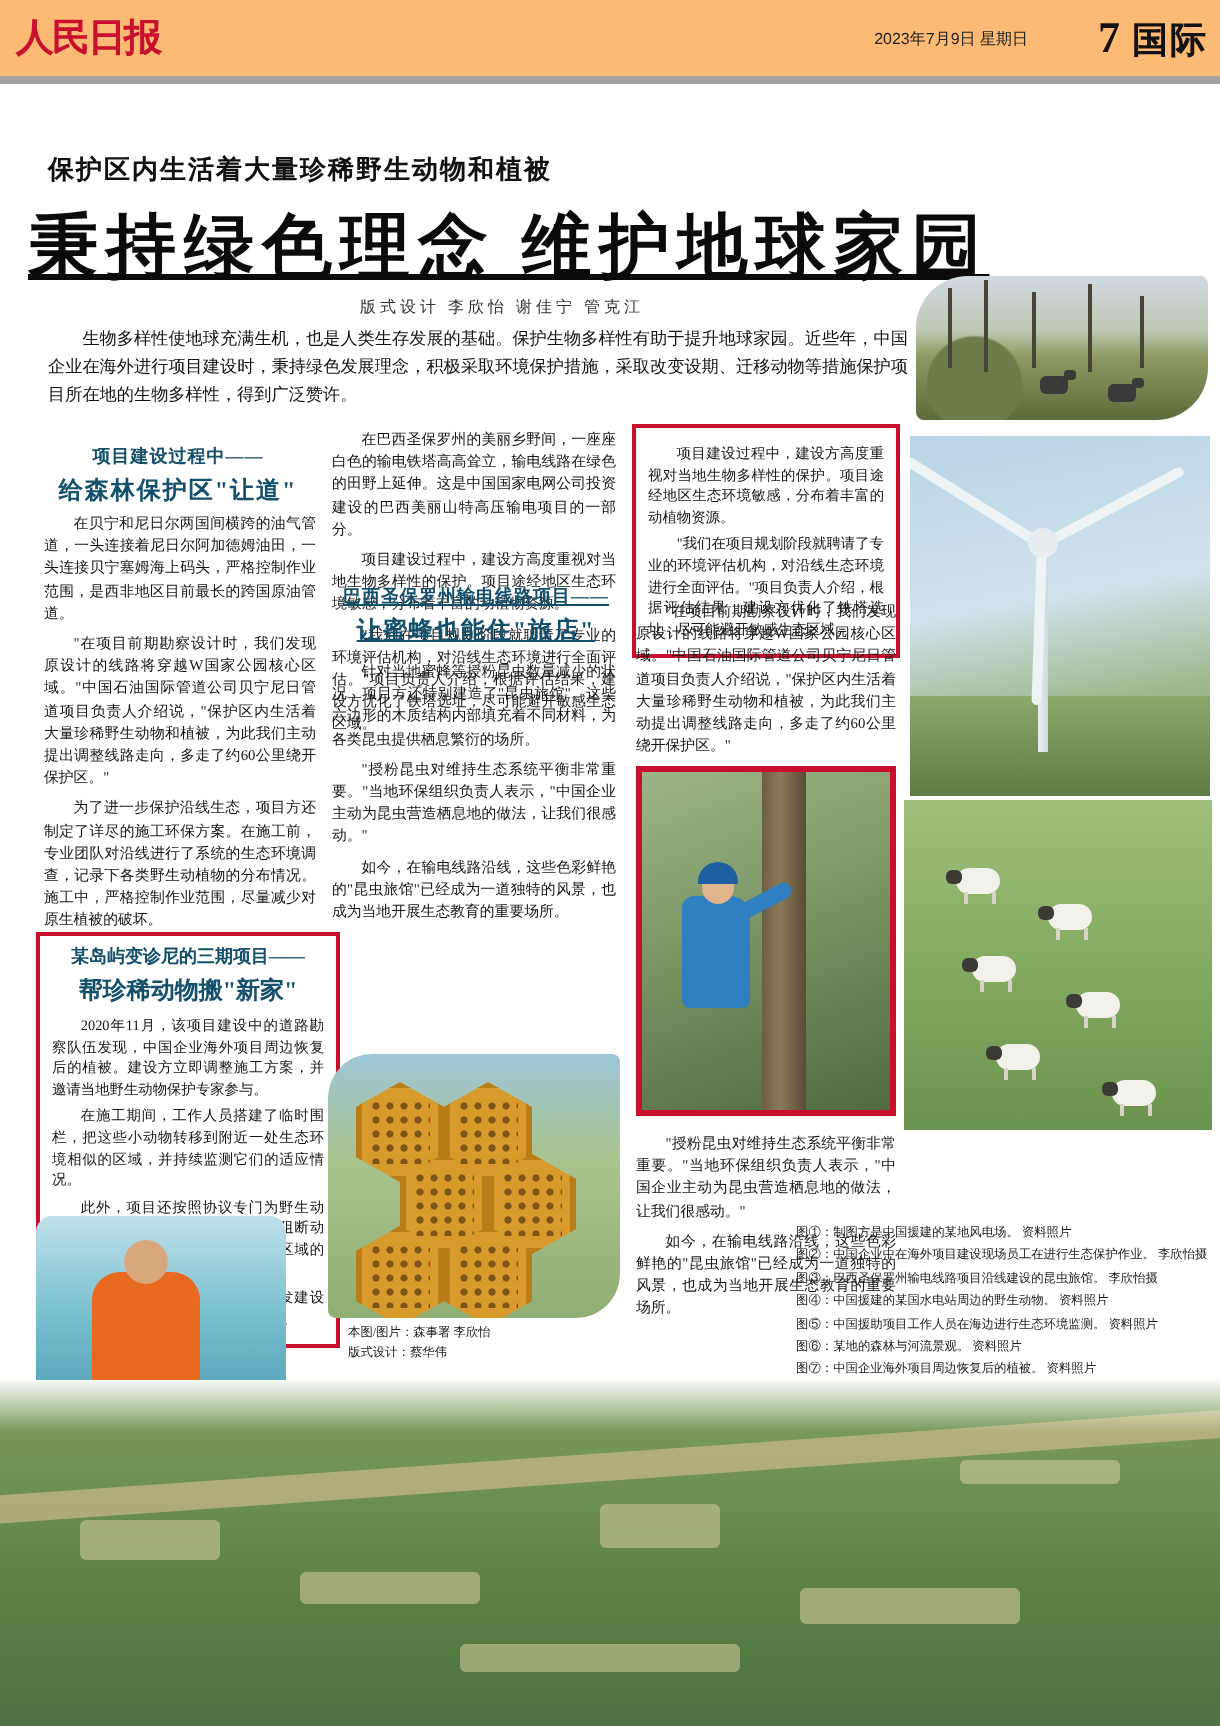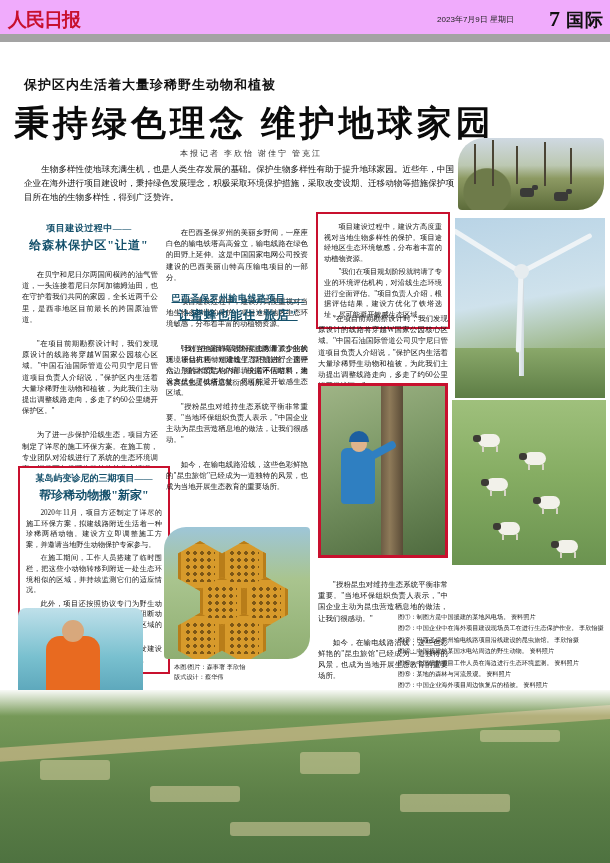--- a/index.html
+++ b/index.html
@@ -11,22 +11,22 @@
     width: 610px; height: 863px;
     font-family: "Liberation Serif", serif;
     position: relative;
     overflow: hidden;
   }
 
   
   .masthead {
     position: absolute;
     top: 0; left: 0; width: 610px; height: 42px;
-    border-bottom: 8px solid #a3a3a3;
-    background: #f0abfc;
+    border-bottom: 4px solid #a3a3a3;
+    background: #fdba74;
   }
   .logo {
     position: absolute; left: 8px; top: 4px;
     width: 76px; height: 32px;
     color: #c8102e;
     font-family: "Liberation Serif", serif;
     font-weight: bold;
     font-size: 19px;
     letter-spacing: -1px;
     line-height: 32px;
@@ -53,20 +53,21 @@
     width: 420px;
     font-size: 13px; color: #111; letter-spacing: 1px;
     font-weight: bold;
   }
   .headline {
     position: absolute; left: 14px; top: 100px;
     width: 470px;
     font-size: 35px; font-weight: bold; color: #0b0b0b;
     letter-spacing: 4px;
     white-space: nowrap;
+    text-decoration: underline;
   }
   .byline {
     position: absolute; left: 180px; top: 148px;
     font-size: 8px; color: #333; letter-spacing: 2px;
   }
 
   
   .lead {
     position: absolute; left: 24px; top: 162px;
     width: 430px;
@@ -223,21 +224,21 @@
     position: absolute; left: 0; top: 690px; width: 610px; height: 26px;
     background: linear-gradient(180deg, rgba(255,255,255,.95), rgba(255,255,255,0));
   }
 
   
   .col {
     position: absolute;
     font-size: 7.4px; line-height: 11.2px; color: #141414;
     text-align: justify;
   }
-  .col p { margin: 13px 0 4px 0; text-indent: 2em; }
+  .col p { margin: 0 0 4px 0; text-indent: 2em; }
 
   
   .subhead {
     position: absolute;
     text-align: center;
     color: #14506b;
     font-weight: bold;
   }
   .subhead .l1 { font-size: 9px; letter-spacing: .5px; }
   .subhead .l2 { font-size: 12px; letter-spacing: 1px; margin-top: 2px; }
@@ -269,51 +270,51 @@
 
 <div class="masthead">
   <div class="logo">人民日报</div>
   <div class="masthead-date">2023年7月9日 星期日</div>
   <div class="page-num">7</div>
   <div class="section-name">国际</div>
 </div>
 
 <div class="kicker">保护区内生活着大量珍稀野生动物和植被</div>
 <div class="headline">秉持绿色理念   维护地球家园</div>
-<div class="byline">本报记者  李欣怡  谢佳宁  管克江</div>
+<div class="byline">版式设计  李欣怡  谢佳宁  管克江</div>
 <div class="lead">生物多样性使地球充满生机，也是人类生存发展的基础。保护生物多样性有助于提升地球家园。近些年，中国企业在海外进行项目建设时，秉持绿色发展理念，积极采取环境保护措施，采取改变设期、迁移动物等措施保护项目所在地的生物多样性，得到广泛赞许。</div>
 
 <div class="photo hero-photo">
   <div class="tree" style="left:16px;top:6px;height:40px;"></div>
   <div class="tree" style="left:34px;top:2px;height:46px;"></div>
   <div class="tree" style="left:58px;top:8px;height:38px;"></div>
   <div class="tree" style="left:86px;top:4px;height:44px;"></div>
   <div class="tree" style="left:112px;top:10px;height:36px;"></div>
   <div class="animal" style="left:62px;top:50px;"></div>
   <div class="animal" style="left:96px;top:54px;"></div>
 </div>
 
 <div class="subhead" style="left:24px; top:222px; width:130px;">
   <div class="l1">项目建设过程中——</div>
   <div class="l2">给森林保护区"让道"</div>
 </div>
 
 <div class="col" style="left:22px; top:256px; width:136px;">
-  <p>在贝宁和尼日尔两国间横跨的油气管道，一头连接着尼日尔阿加德姆油田，也在守护着我们共同的家园，全长近两千公里，是西非地区目前最长的跨国原油管道。</p>
+  <p>在贝宁和尼日尔两国间横跨的油气管道，一头连接着尼日尔阿加德姆油田，一头连接贝宁塞姆海上码头，严格控制作业范围，是西非地区目前最长的跨国原油管道。</p>
   <p>"在项目前期勘察设计时，我们发现原设计的线路将穿越W国家公园核心区域。"中国石油国际管道公司贝宁尼日管道项目负责人介绍说，"保护区内生活着大量珍稀野生动物和植被，为此我们主动提出调整线路走向，多走了约60公里绕开保护区。"</p>
   <p>为了进一步保护沿线生态，项目方还制定了详尽的施工环保方案。在施工前，专业团队对沿线进行了系统的生态环境调查，记录下各类野生动植物的分布情况。施工中，严格控制作业范围，尽量减少对原生植被的破坏。</p>
   <p>"我们在施工现场设置了野生动物通道，在一些区域专门放缓施工节奏，为动物迁徙让路。"项目环保负责人表示，"每天开工前，我们都会派人巡查作业区域，确认没有野生动物后才开始作业。"</p>
   <p>项目建成后，建设方还组织了大规模的植被恢复工作。在管道沿线补种本地树种，尽可能恢复原有的生态面貌。如今，管道沿线草木葱茏，不少野生动物重新回到了这片区域栖息繁衍。</p>
 </div>
 
 <div class="redbox" style="left:18px; top:466px; width:152px;">
   <div class="t1">某岛屿变诊尼的三期项目——</div>
   <div class="t2">帮珍稀动物搬"新家"</div>
   <div class="body">
-    <p>2020年11月，项目方还制定了详尽的施工环保方案，拟建线路附近生活着一种珍稀两栖动物。建设方立即调整施工方案，并邀请当地野生动物保护专家参与。</p>
+    <p>2020年11月，该项目建设中的道路勘察队伍发现，中国企业海外项目周边恢复后的植被。建设方立即调整施工方案，并邀请当地野生动物保护专家参与。</p>
     <p>在施工期间，工作人员搭建了临时围栏，把这些小动物转移到附近一处生态环境相似的区域，并持续监测它们的适应情况。</p>
     <p>此外，项目还按照协议专门为野生动物修建了生态通道，确保施工不会阻断动物的迁徙路线。项目投运后，施工区域的植被也得到了全面恢复。</p>
     <p>一位当地人说，中国企业在开发建设的同时，也在守护着我们共同的家园。</p>
   </div>
 </div>
 
 <div class="photo diver-photo">
   <div class="person"></div>
   <div class="head"></div>
 </div>

